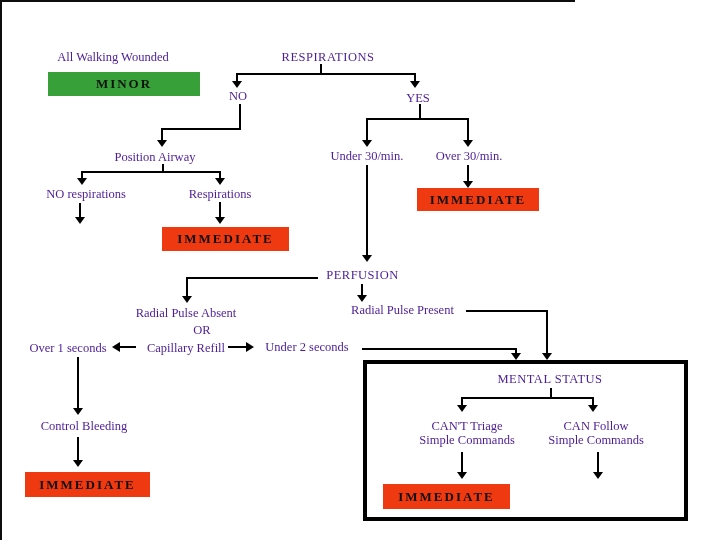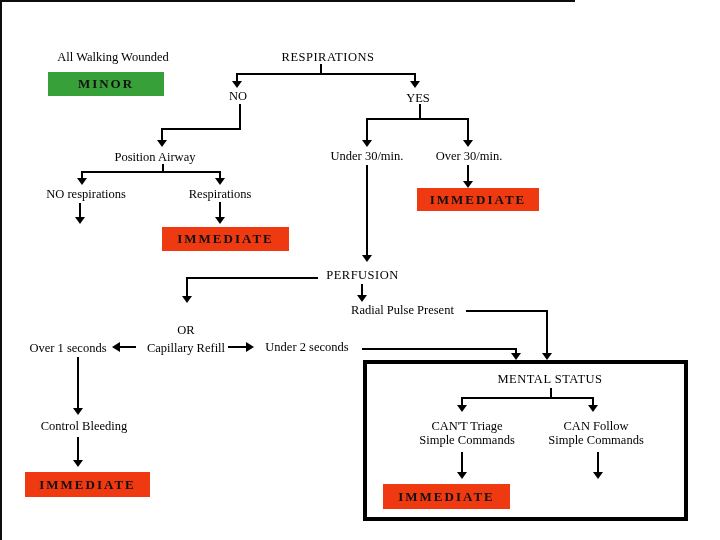--- a/index.html
+++ b/index.html
@@ -1,20 +1,20 @@
 <!DOCTYPE html>
 <html><head>
 <meta charset="utf-8">
 <style>
   html,body{margin:0;padding:0;}
   body{width:720px;height:540px;background:#fff;position:relative;overflow:hidden;
        font-family:"Liberation Serif",serif;}
   .stage{position:absolute;inset:0;width:720px;height:540px;}
   
-  .lbl{position:absolute;font-family:"Liberation Serif",serif;font-size:12.5px;color:#000000;
+  .lbl{position:absolute;font-family:"Liberation Serif",serif;font-size:12.5px;color:#4c1d95;
        text-align:center;white-space:nowrap;line-height:14px;}
   .caps{letter-spacing:.5px;}
   
   .tag{position:absolute;font-family:"Liberation Serif",serif;font-weight:bold;font-size:13px;
        letter-spacing:2px;text-align:center;color:#111;display:flex;align-items:center;justify-content:center;}
   
   .ln{position:absolute;background:#000;}
   
   .ad{position:absolute;width:0;height:0;border-left:5px solid transparent;
       border-right:5px solid transparent;border-top:7px solid #000;}
@@ -30,21 +30,21 @@
 </head>
 <body>
 
 <div class="stage">
 
   <div class="edge" style="left:0;top:0;width:575px;height:2px"></div>
   <div class="edge" style="left:0;top:0;width:2px;height:540px"></div>
 
 
   <div class="lbl" style="left:44px;top:50px;width:138px">All Walking Wounded</div>
-  <div class="tag" style="left:48px;top:72px;width:116px;height:24px;background:#38A038">MINOR</div>
+  <div class="tag" style="left:48px;top:72px;width:152px;height:24px;background:#38A038">MINOR</div>
 
   <div class="lbl caps" style="left:268px;top:50px;width:120px">RESPIRATIONS</div>
   <div class="ln" style="left:320px;top:64px;width:2px;height:9px"></div>
   <div class="ln" style="left:237px;top:73px;width:179px;height:2px"></div>
   <div class="ln" style="left:236px;top:73px;width:2px;height:8px"></div>
   <div class="ad" style="left:232px;top:81px"></div>
   <div class="ln" style="left:414px;top:73px;width:2px;height:8px"></div>
   <div class="ad" style="left:410px;top:81px"></div>
 
   <div class="lbl" style="left:217px;top:89px;width:42px">NO</div>
@@ -87,21 +87,22 @@
   <div class="ad" style="left:463px;top:181px"></div>
   <div class="tag" style="left:417px;top:188px;width:122px;height:23px;background:#EE3911">IMMEDIATE</div>
 
   <div class="ln" style="left:366px;top:165px;width:2px;height:90px"></div>
   <div class="ad" style="left:362px;top:255px"></div>
   <div class="lbl caps" style="left:310px;top:268px;width:105px">PERFUSION</div>
 
   <div class="ln" style="left:186px;top:277px;width:132px;height:2px"></div>
   <div class="ln" style="left:186px;top:277px;width:2px;height:19px"></div>
   <div class="ad" style="left:182px;top:296px"></div>
-  <div class="lbl" style="left:166px;top:323px;width:40px">OR</div>
+  <div class="lbl" style="left:125px;top:306px;width:122px">Radial Pulse Absent</div>
+  <div class="lbl" style="left:182px;top:323px;width:40px">OR</div>
   <div class="lbl" style="left:136px;top:341px;width:100px">Capillary Refill</div>
 
   <div class="ln" style="left:361px;top:284px;width:2px;height:11px"></div>
   <div class="ad" style="left:357px;top:295px"></div>
   <div class="lbl" style="left:340px;top:303px;width:125px">Radial Pulse Present</div>
 
   <div class="ln" style="left:120px;top:346px;width:16px;height:2px"></div>
   <div class="al" style="left:112px;top:342px"></div>
   <div class="lbl" style="left:22px;top:341px;width:92px">Over 1 seconds</div>
   <div class="ln" style="left:228px;top:346px;width:18px;height:2px"></div>

